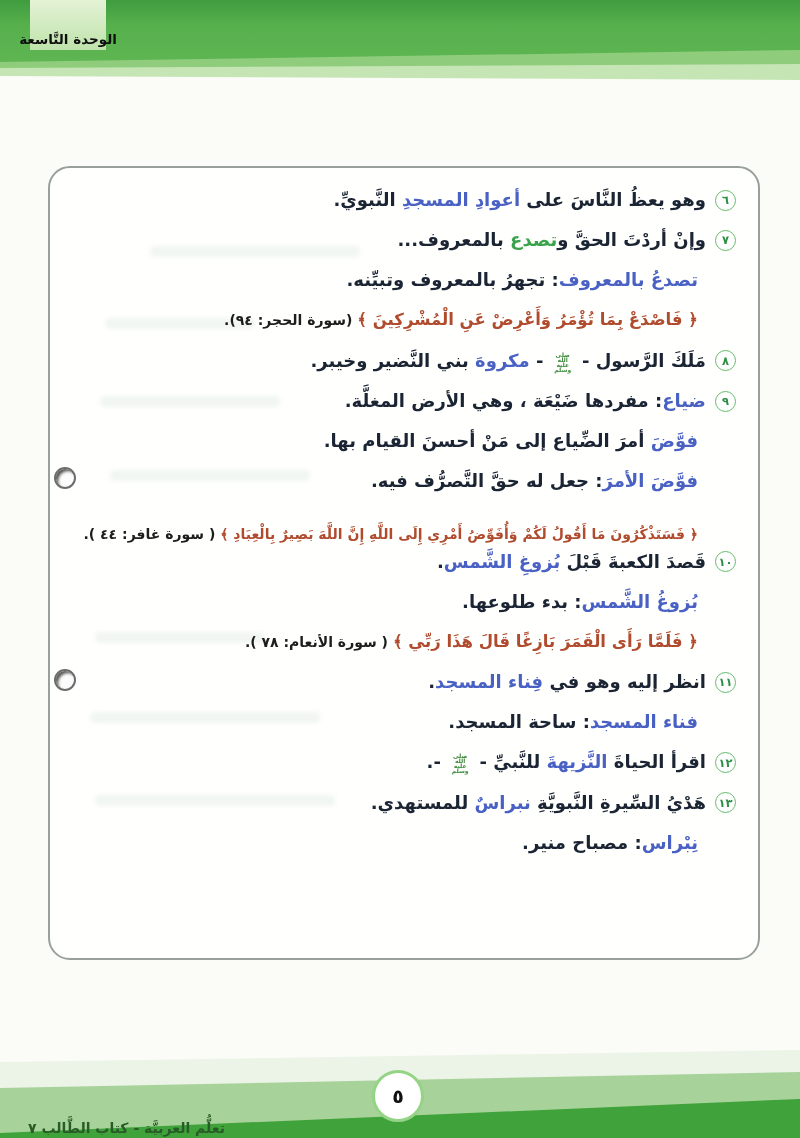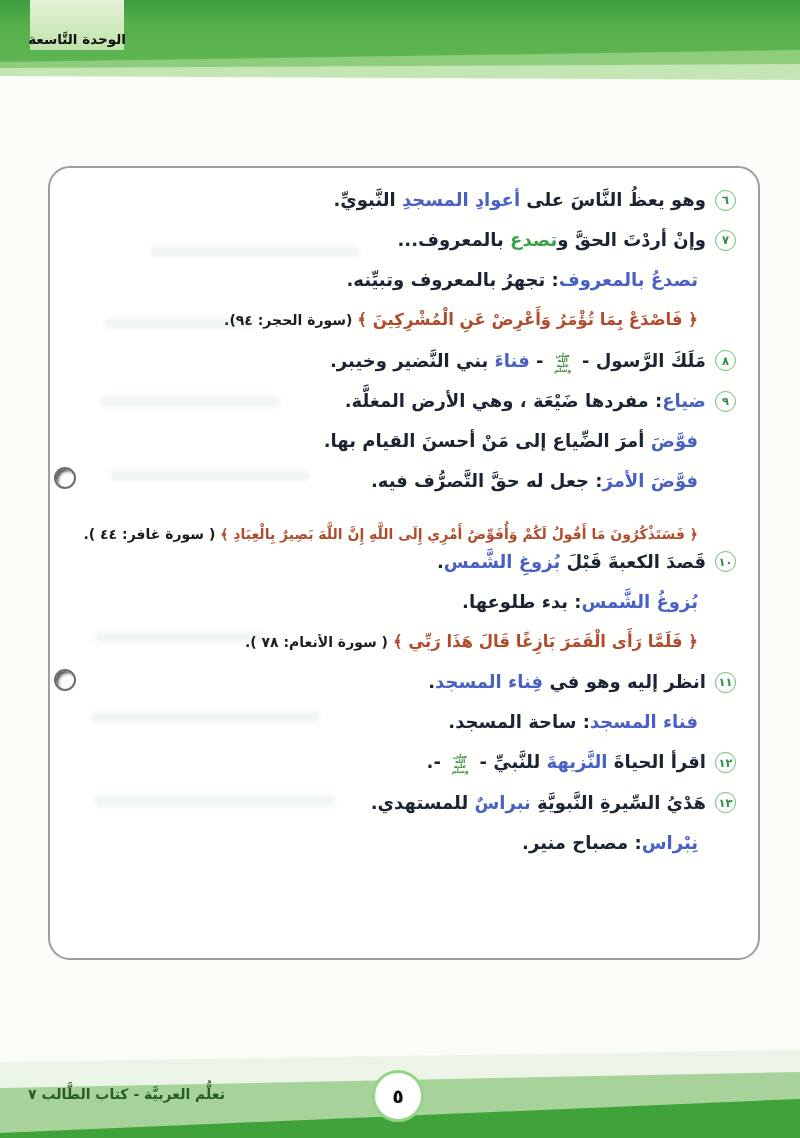--- a/index.html
+++ b/index.html
@@ -10,21 +10,21 @@
   }
   
   .header{position:absolute;top:0;left:0;width:800px;height:96px;}
   .band-pale{position:absolute;inset:0;background:var(--header-green-pale,#c6e5b5);
     clip-path:polygon(0 50px,100% 28px,100% 80px,0 76px);}
   .band-light{position:absolute;inset:0;background:var(--header-green-light,#8fcd7d);
     clip-path:polygon(0 48px,100% 24px,100% 64px,0 68px);}
   .band-main{position:absolute;inset:0;
     background:linear-gradient(180deg,var(--header-green-dark,#3f9c3f) 0%,var(--header-green,#56b04c) 26%,#66bb59 100%);
     clip-path:polygon(0 0,100% 0,100% 50px,0 62px);}
-  .unit-title-box{position:absolute;top:0;left:30px;width:94px;height:50px;
+  .unit-title-box{position:absolute;top:0;left:30px;width:76px;height:50px;
     background:linear-gradient(180deg,#e4f2d6 0%,var(--unit-box-green,#bfe3ab) 100%);
     display:flex;align-items:flex-end;justify-content:center;padding-bottom:3px;box-sizing:border-box;}
   .unit-title-box .txt{font-size:13.5px;font-weight:700;color:#101010;direction:rtl;white-space:nowrap;}
   
   .card{position:absolute;left:48px;top:166px;width:712px;height:794px;
     background:#fffffe;border:2px solid #99a09b;border-radius:22px;box-sizing:border-box;}
   .punch{position:absolute;width:22px;height:22px;border-radius:50%;background:#fcfcfc;
     border:2px solid #6c6c6c;box-sizing:border-box;
     box-shadow:inset 3px 3px 3px -1px rgba(45,45,45,.8);z-index:3;}
   .punch.top{left:54px;top:467px;}
@@ -51,21 +51,21 @@
   .footer{position:absolute;left:0;bottom:0;width:800px;height:96px;}
   .f-pale{position:absolute;inset:0;background:#ebf4e6;clip-path:polygon(0 20px,100% 8px,100% 100%,0 100%);}
   .f-band{position:absolute;inset:0;background:var(--footer-band-green,#a7d29a);
     clip-path:polygon(0 46px,100% 30px,100% 100%,0 100%);}
   .f-dark{position:absolute;inset:0;background:var(--footer-dark-green,#3fa23a);
     clip-path:polygon(0 91px,100% 57px,100% 100%,0 100%);}
   .page-badge{position:absolute;left:372px;top:1070px;width:52px;height:52px;border-radius:50%;
     background:#fff;border:3px solid var(--page-ring-green,#95d387);box-sizing:border-box;
     display:flex;align-items:center;justify-content:center;
     font-size:19px;font-weight:700;color:#111;z-index:6;}
-  .book-title{position:absolute;left:28px;top:1086px;direction:rtl;font-size:14px;font-weight:700;
+  .book-title{position:absolute;left:28px;top:1120px;direction:rtl;font-size:14px;font-weight:700;
     color:var(--footer-text-green,#275c27);z-index:6;white-space:nowrap;}
 </style>
 </head>
 <body>
 
 <div class="header">
   <div class="band-pale"></div>
   <div class="band-light"></div>
   <div class="band-main"></div>
   <div class="unit-title-box">
@@ -95,21 +95,21 @@
       <span class="txt"><span>وإنْ أردْتَ الحقَّ و</span><span class="c-green">تصدع</span><span> بالمعروف...</span></span>
     </div>
     <div class="line definition">
       <span class="txt"><span class="c-blue">تصدعُ بالمعروف</span><span>: تجهرُ بالمعروف وتبيِّنه.</span></span>
     </div>
     <div class="line verse">
       <span class="txt"><span class="c-red">﴿ فَاصْدَعْ بِمَا تُؤْمَرُ وَأَعْرِضْ عَنِ الْمُشْرِكِينَ ﴾</span><span class="c-cite"> (سورة الحجر: ٩٤).</span></span>
     </div>
     <div class="line item">
       <span class="num-badge">٨</span>
-      <span class="txt"><span>مَلَكَ الرَّسول - </span><span class="emblem">صلى الله عليه وسلم</span><span> - </span><span class="c-blue">فناءَ</span><span> بني النَّضير وخيبر.</span></span>
+      <span class="txt"><span>مَلَكَ الرَّسول - </span><span class="emblem">صلى الله عليه وسلم</span><span> - </span><span class="c-blue">مكروهَ</span><span> بني النَّضير وخيبر.</span></span>
     </div>
     <div class="line item">
       <span class="num-badge">٩</span>
       <span class="txt"><span class="c-blue">ضياع</span><span>: مفردها ضَيْعَة ، وهي الأرض المغلَّة.</span></span>
     </div>
     <div class="line definition">
       <span class="txt"><span class="c-blue">فوَّضَ</span><span> أمرَ الضِّياع إلى مَنْ أحسنَ القيام بها.</span></span>
     </div>
     <div class="line definition">
       <span class="txt"><span class="c-blue">فوَّضَ الأمرَ</span><span>: جعل له حقَّ التَّصرُّف فيه.</span></span>

